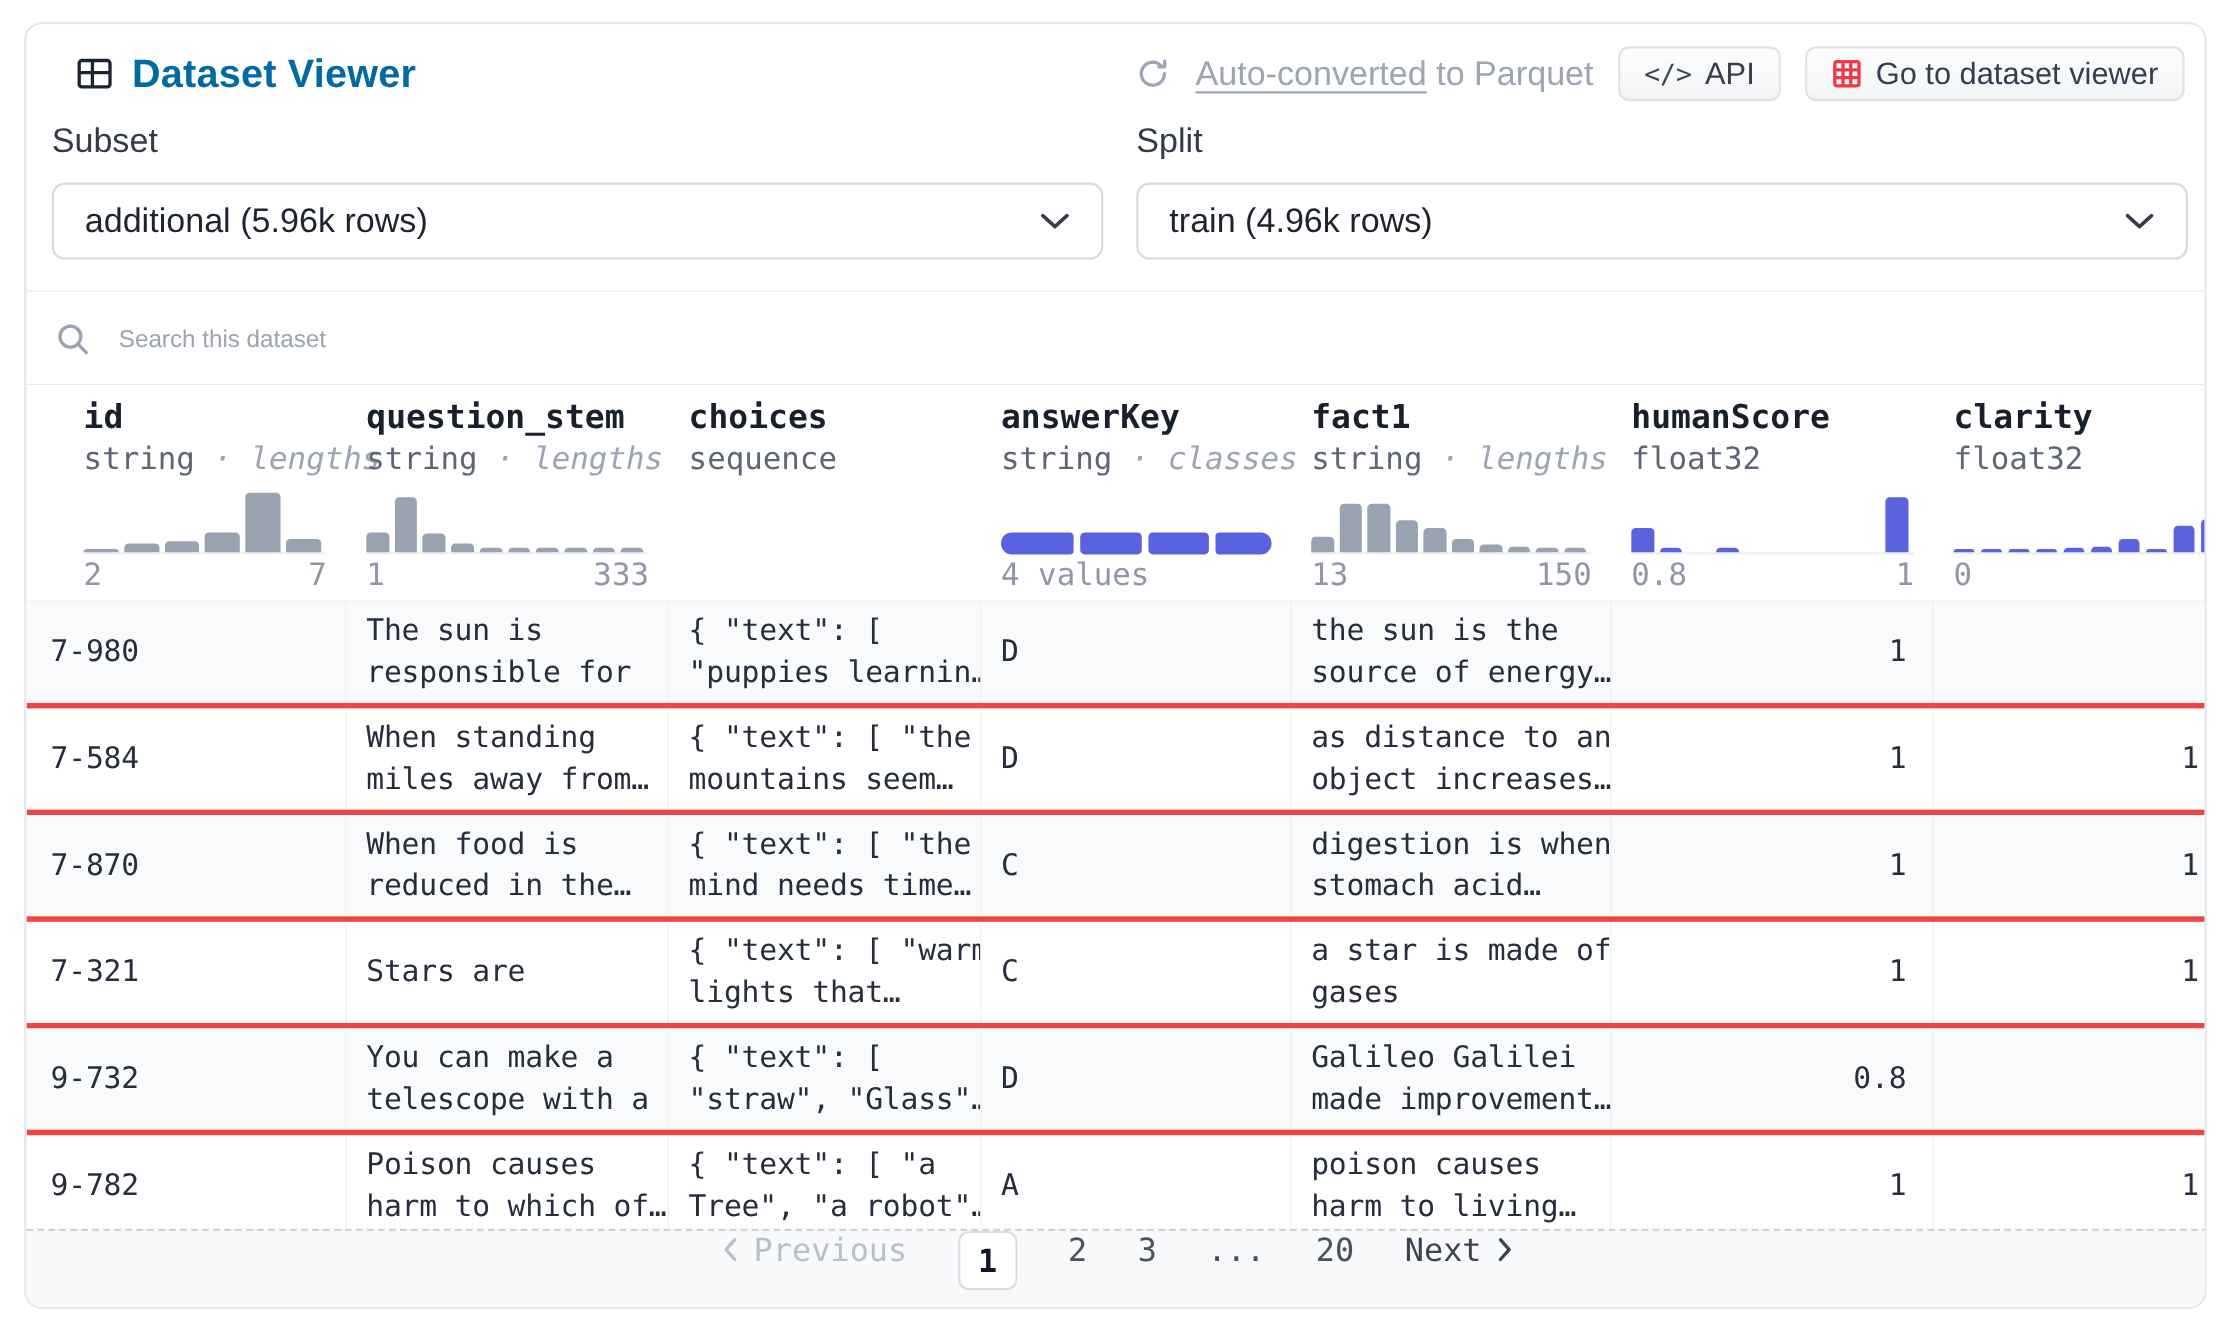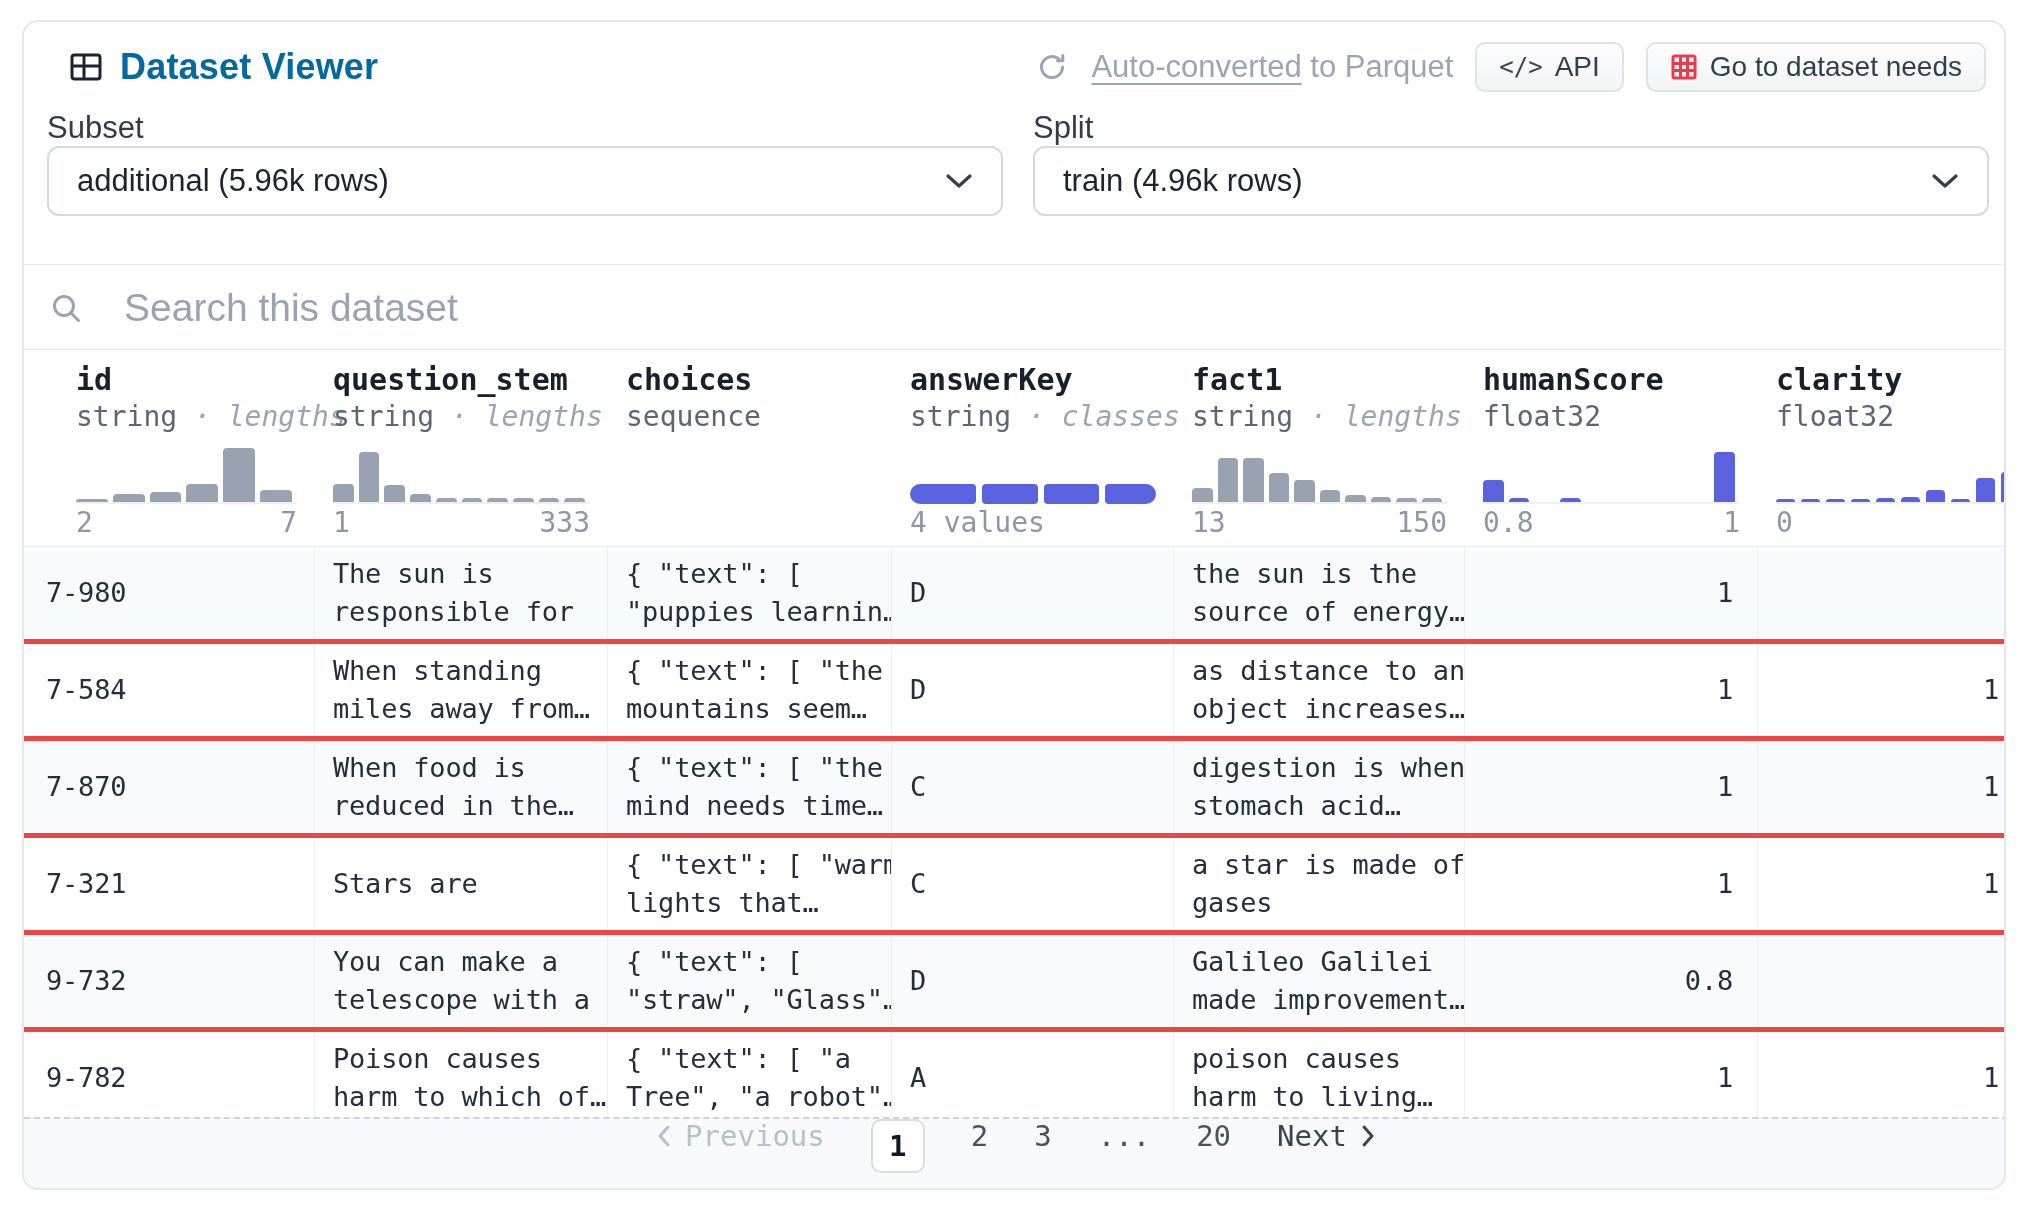--- a/index.html
+++ b/index.html
@@ -17,30 +17,30 @@
   .autoconv .und { text-decoration:underline; text-underline-offset:6px; text-decoration-thickness:2px; }
   .btn { display:flex; align-items:center; gap:12px; height:50px; padding:0 22px;
          border:2px solid #dfe3e8; border-radius:10px;
          background:linear-gradient(#fdfdfe,#f2f4f6); color:#333e4e; font-size:28px; font-weight:500;
          cursor:pointer; white-space:nowrap; }
   .code-glyph { font-family:"DejaVu Sans Mono", monospace; font-size:24px; color:#3a4453; }
 
   
   .controls { position:absolute; top:88px; left:23px; right:15px; display:flex; gap:30px; }
   .control { flex:1; }
-  .control .lbl { font-size:31px; color:#333b49; }
+  .control .lbl { font-size:31px; color:#333b49; margin-bottom:20px; }
   .select { height:70px; border:2px solid #d5dae0; border-radius:12px; background:#fff;
             display:flex; align-items:center; justify-content:space-between; padding:0 28px; cursor:pointer; }
   .select .val { font-size:31px; color:#1c2430; }
 
   .divider { position:absolute; left:0; right:0; height:1px; background:#e8eaee; }
 
   
   .search-row { position:absolute; top:243px; left:0; right:0; height:85px; display:flex; align-items:center; padding-left:26px; }
-  .search-row input { border:none; outline:none; margin-left:42px; font-size:39px; color:#1c2430; width:1400px;
+  .search-row input { border:none; outline:none; margin-left:26px; font-size:22px; color:#1c2430; width:1400px;
                       font-family:"Liberation Sans", sans-serif; }
   .search-row input::placeholder { color:#9aa4b1; }
 
   
   .grid-cols { display:grid; grid-template-columns:291px 293px 284px 282px 291px 293px 300px; }
   .thead { position:absolute; top:328px; left:0; width:1984px; height:196px; overflow:hidden; }
   .th { padding-top:12px; padding-left:18px; padding-right:18px; }
   .th.first { padding-left:22px;margin-left:30px; }
   .cname { font-family:"DejaVu Sans Mono", monospace; font-weight:bold; font-size:30px; color:#18202b; line-height:36px; white-space:nowrap; }
   .ctype { font-family:"DejaVu Sans Mono", monospace; font-size:28px; color:#5d6674; line-height:34px; margin-top:2px; white-space:nowrap; }
@@ -115,21 +115,21 @@
       <button class="btn">
         <span>
           <svg width="28" height="28" viewBox="0 0 28 28" fill="none">
             <rect x="3" y="3" width="22" height="22" rx="2" stroke="#ee3a47" stroke-width="3"></rect>
             <line x1="10.5" y1="3" x2="10.5" y2="25" stroke="#ee3a47" stroke-width="3"></line>
             <line x1="17.5" y1="3" x2="17.5" y2="25" stroke="#ee3a47" stroke-width="3"></line>
             <line x1="3" y1="10.5" x2="25" y2="10.5" stroke="#ee3a47" stroke-width="3"></line>
             <line x1="3" y1="17.5" x2="25" y2="17.5" stroke="#ee3a47" stroke-width="3"></line>
           </svg>
         </span>
-        <span>Go to dataset needs</span>
+        <span>Go to dataset viewer</span>
       </button>
     </div>
   </div>
 
   <div class="controls">
     <div class="control">
       <div class="lbl">Subset</div>
       <div class="select">
         <span class="val">additional (5.96k rows)</span>
         <span>

